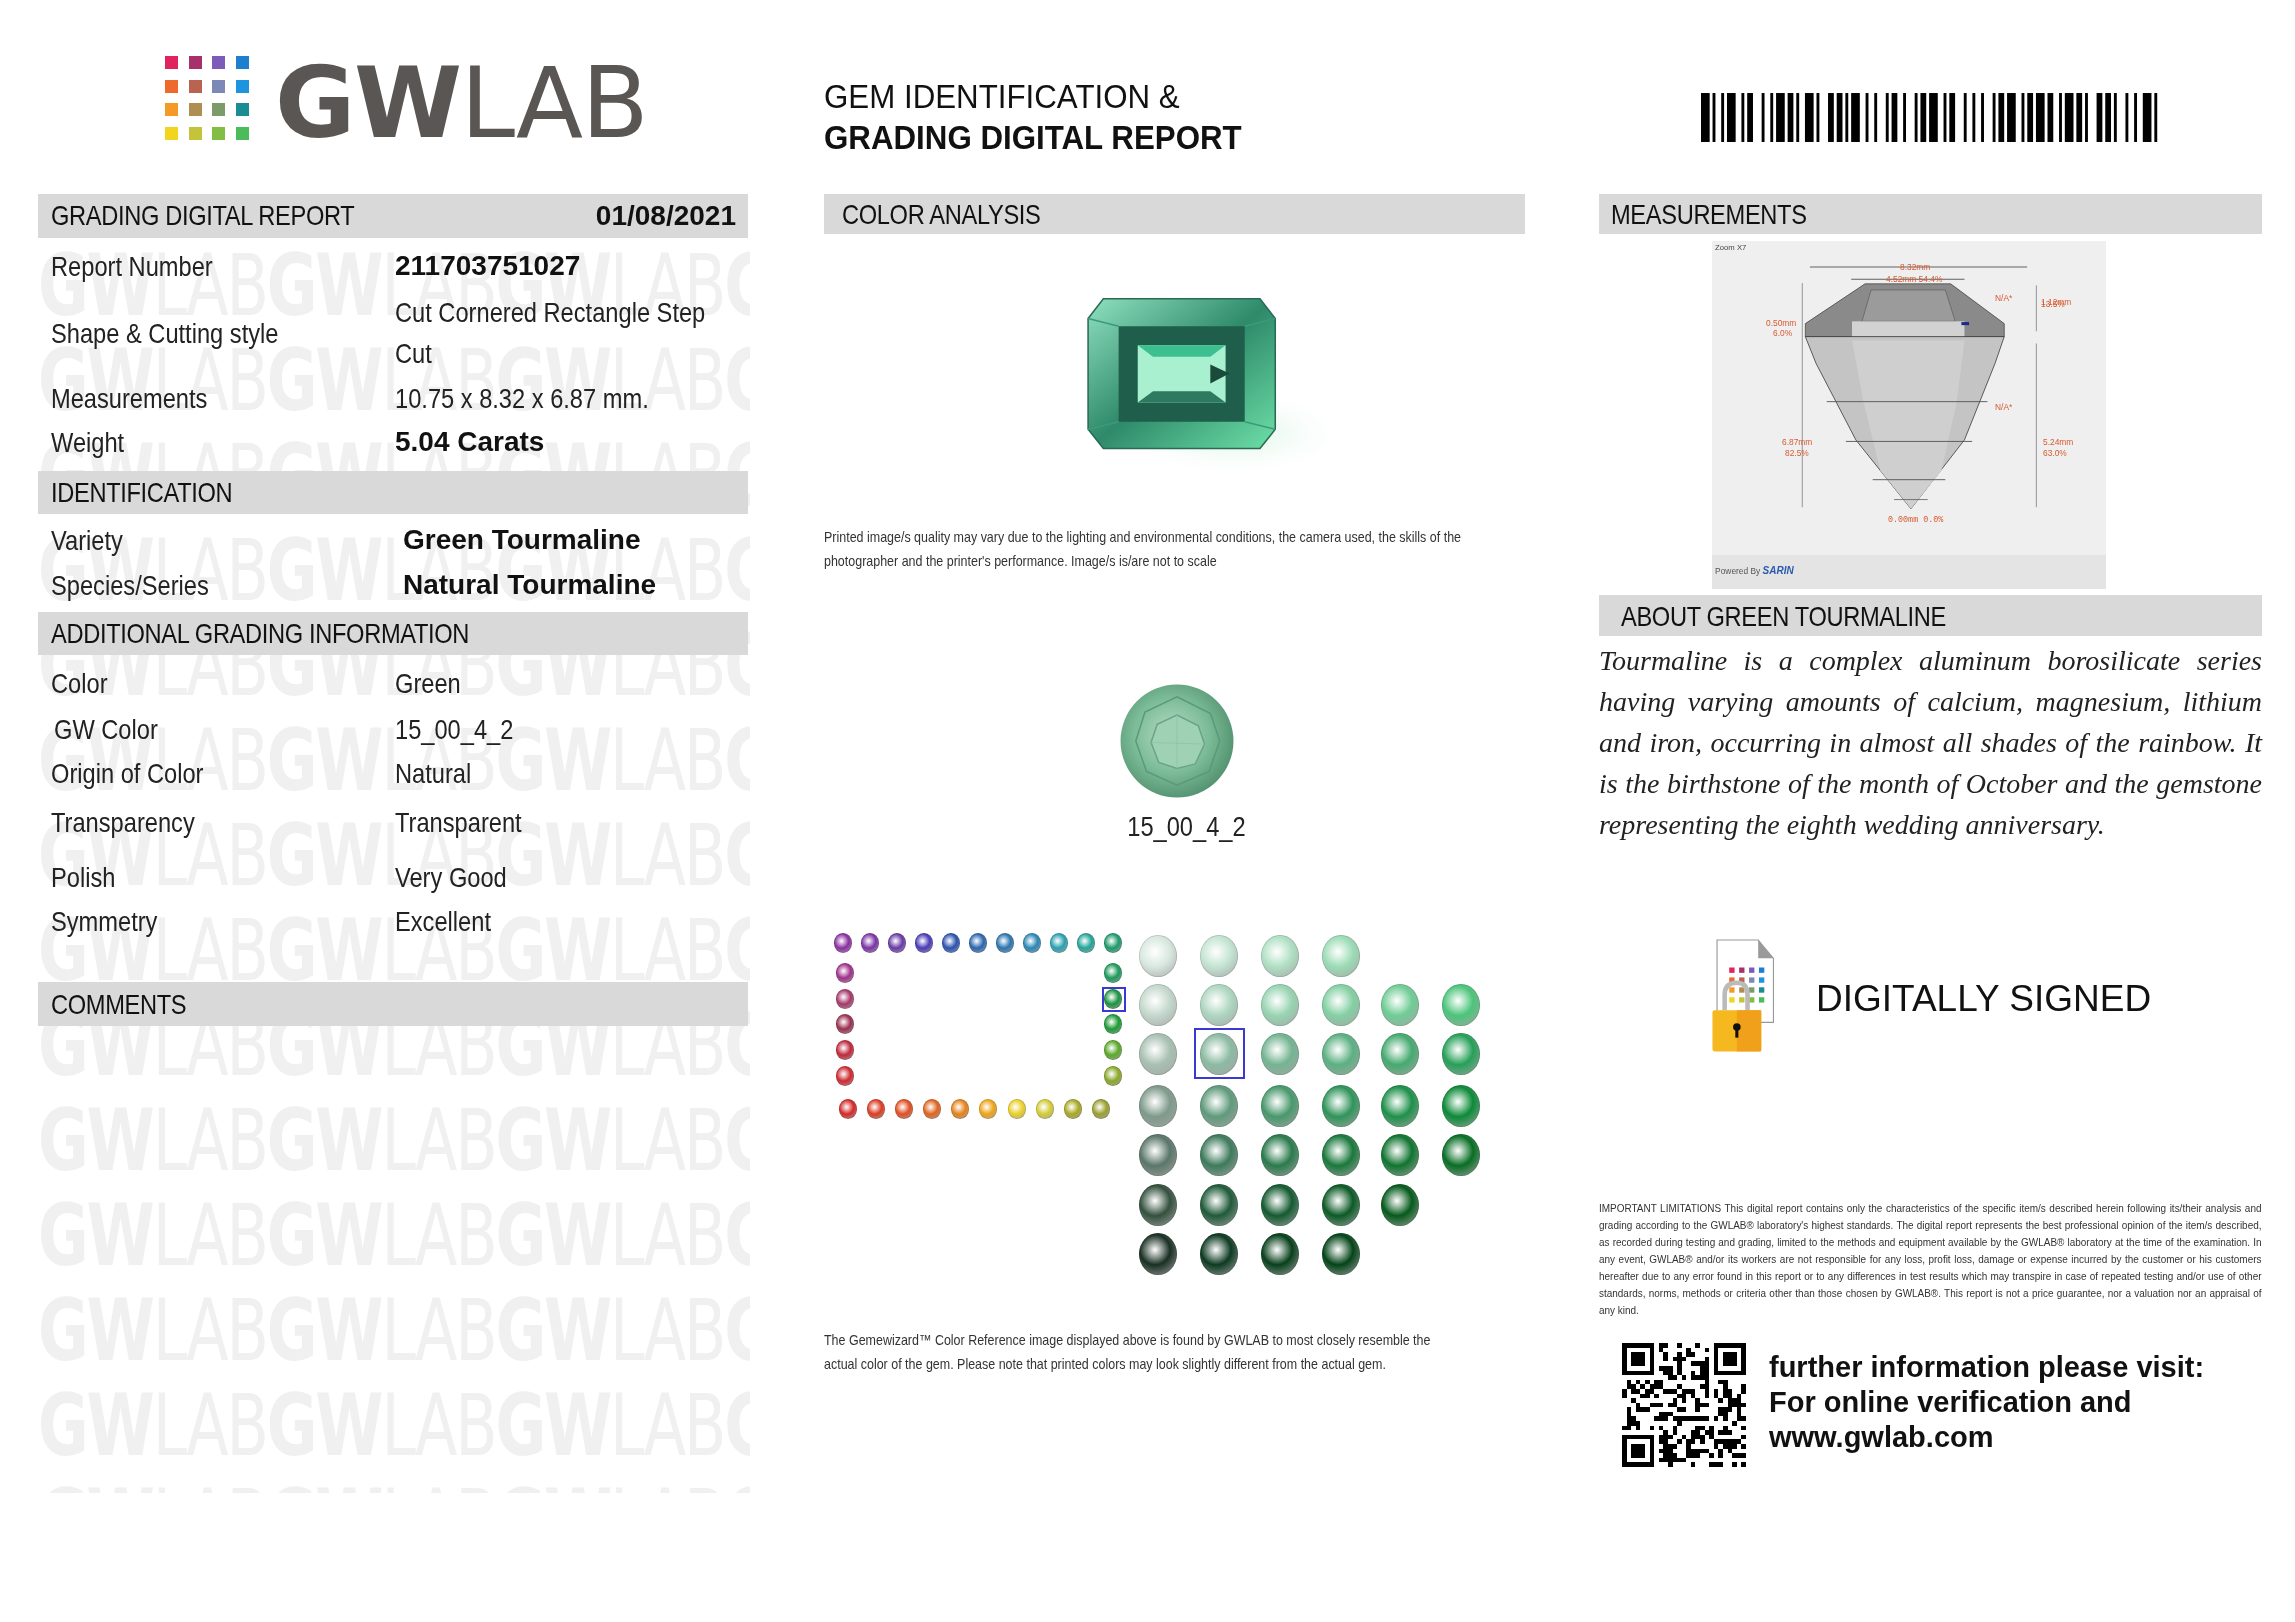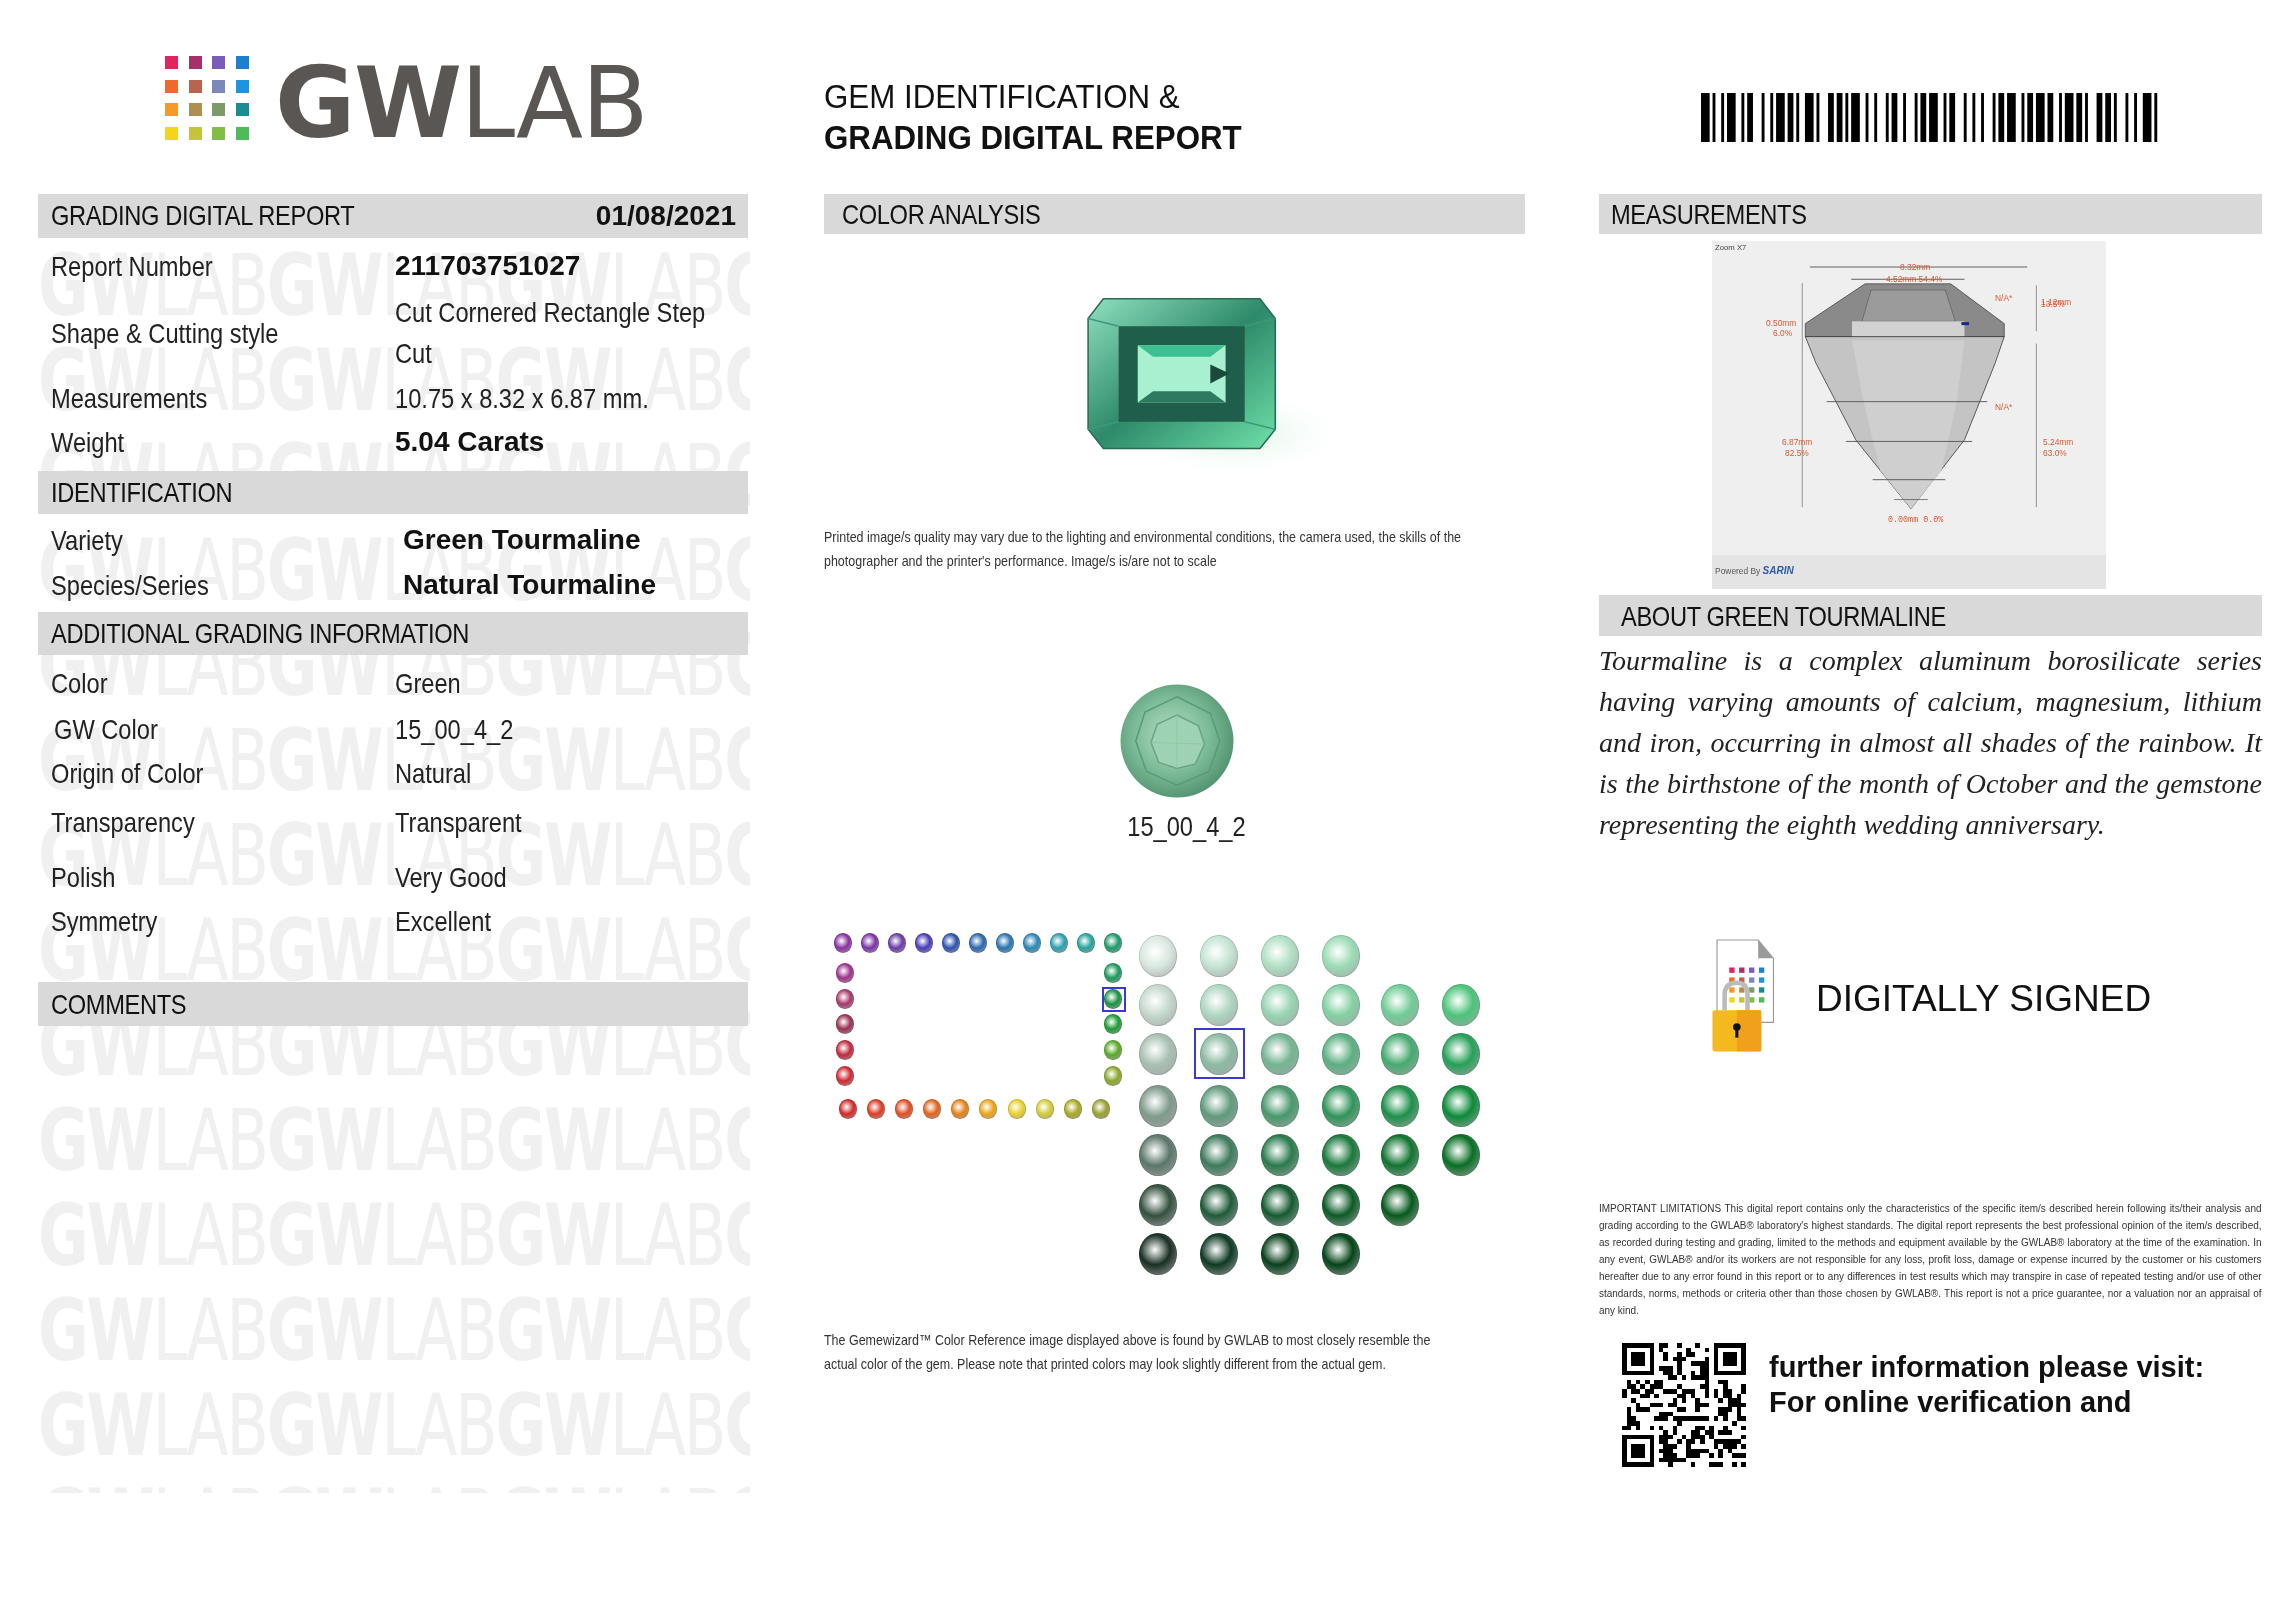--- a/index.html
+++ b/index.html
@@ -635,16 +635,17 @@
         <rect x="21" y="1" width="5" height="5" fill="#fff"></rect>
         <rect x="22" y="2" width="3" height="3" fill="#000"></rect>
         <rect x="0" y="20" width="7" height="7" fill="#000"></rect>
         <rect x="1" y="21" width="5" height="5" fill="#fff"></rect>
         <rect x="2" y="22" width="3" height="3" fill="#000"></rect>
       </svg>
 </div>
 <div class="abs verify">
   <div>further information please visit:</div>
   <div>For online verification and</div>
+  <div>www.gwlab.com</div>
 </div>
 
 </div>
 
 
 </body></html>

